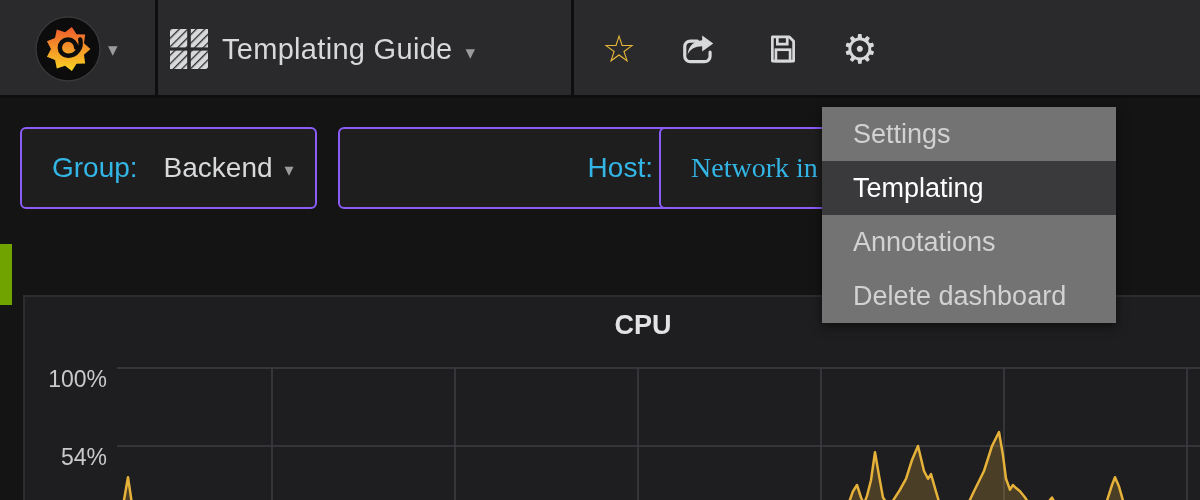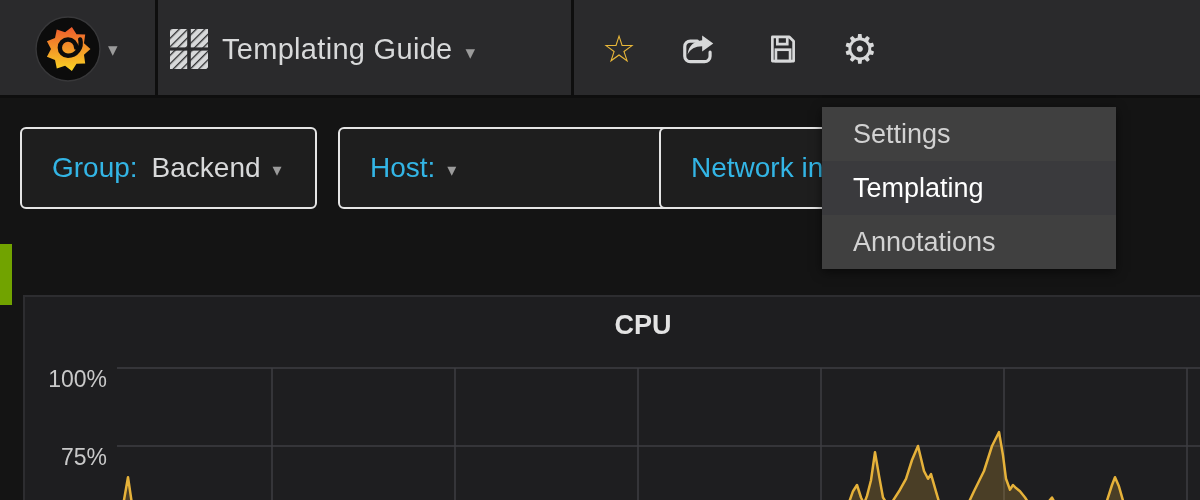--- a/index.html
+++ b/index.html
@@ -17,58 +17,58 @@
   .dash-title-wrap { position: absolute; left: 170px; top: 0; height: 98px; display: flex; align-items: center; cursor: pointer; }
   .dash-grid-icon { margin-right: 14px; display: flex; align-items: center; }
   .dash-title { color: #d8d9da; font-size: 29px; font-weight: 500; letter-spacing: 0.3px; }
   .dash-caret { color: #9b9b9b; font-size: 19px; margin-left: 13px; transform: translateY(3px); }
   .nav-icon { position: absolute; top: 0; height: 98px; display: flex; align-items: center; cursor: pointer; }
   .star-glyph { color: #eab839; font-size: 38px; }
   .gear-glyph { color: #d8d9da; font-size: 40px; }
 
   
   .var-box { position: absolute; top: 127px; height: 82px; background: #1e1e1e;
-             border: 2px solid #e5e5e5; border-radius: 6px; display: flex; align-items: center;
+             border: 2px solid #8b5cf6; border-radius: 6px; display: flex; align-items: center;
              padding-left: 30px; z-index: 20; cursor: pointer; white-space: nowrap; overflow: hidden; }
   .var-label { color: #33b5e5; font-size: 28px; }
-  .var-value { color: #d8d9da; font-size: 28px; margin-left: 14px; }
+  .var-value { color: #d8d9da; font-size: 28px; margin-left: 26px; }
   .var-caret { color: #9b9b9b; font-size: 18px; margin-left: 12px; transform: translateY(2px); }
 
   
   .row-bar { position: absolute; left: 0; top: 244px; width: 12px; height: 61px; background: #71a300; z-index: 15; }
 
   
   .panel { position: absolute; left: 23px; top: 295px; width: 1240px; height: 400px;
            background: #1e1e20; border: 2px solid #2d2d30; z-index: 1; }
   .panel-title { text-align: center; margin-top: 13px; font-size: 27px; font-weight: bold;
                  color: #e3e3e3; cursor: pointer; }
   .chart-layer { position: absolute; left: 0; top: 0; width: 1200px; height: 500px; z-index: 5; pointer-events: none; }
   .ytick { position: absolute; width: 77px; left: 30px; text-align: right; color: #c9c9c9;
            font-size: 23px; z-index: 6; margin-top: 12px; }
   .ytick-100 { top: 354px; }
   .ytick-75  { top: 432px; }
 
   
-  .menu { position: absolute; left: 822px; top: 107px; width: 294px; background: #404040;
+  .menu { position: absolute; left: 822px; top: 107px; width: 294px; background: #737373;
           z-index: 60; box-shadow: 0 3px 10px rgba(0,0,0,0.55); }
   .menu-item { height: 54px; line-height: 54px; padding-left: 31px; color: #d2d2d2;
                font-size: 27px; cursor: pointer; white-space: nowrap; }
   .menu-item.highlight { background: #3a3a3d; color: #ffffff; }
 </style>
 </head>
 <body>
 
 <div class="stage">
 
   <div class="panel">
     <div class="panel-title">CPU</div>
   </div>
 
   <div class="ytick ytick-100">100%</div>
-  <div class="ytick ytick-75">75%</div>
+  <div class="ytick ytick-75">54%</div>
 
   <svg id="chart-svg" class="chart-layer" width="1200" height="500" viewBox="0 0 1200 500">
       <line x1="117" y1="368.0" x2="1246" y2="368.0" stroke="#3e3e42" stroke-width="1.5"></line>
       <line x1="117" y1="446.0" x2="1246" y2="446.0" stroke="#3e3e42" stroke-width="1.5"></line>
       <line x1="272" y1="368.0" x2="272" y2="500" stroke="#3e3e42" stroke-width="1.5"></line>
       <line x1="455" y1="368.0" x2="455" y2="500" stroke="#3e3e42" stroke-width="1.5"></line>
       <line x1="638" y1="368.0" x2="638" y2="500" stroke="#3e3e42" stroke-width="1.5"></line>
       <line x1="821" y1="368.0" x2="821" y2="500" stroke="#3e3e42" stroke-width="1.5"></line>
       <line x1="1004" y1="368.0" x2="1004" y2="500" stroke="#3e3e42" stroke-width="1.5"></line>
       <line x1="1187" y1="368.0" x2="1187" y2="500" stroke="#3e3e42" stroke-width="1.5"></line>
@@ -76,25 +76,25 @@
       <path d="M117 520.9 L122 511.5 L128 477.2 L134 517.8 L140 527.1 L840 527.1 L848 505.3 L853 491.2 L857 485.0 L861 497.5 L864 503.7 L867 495.9 L871 480.3 L875 452.2 L879 475.6 L883 497.5 L888 505.3 L893 500.6 L900 489.7 L906 478.8 L912 460.0 L918 446.0 L924 471.0 L928 478.8 L931 474.1 L935 488.1 L940 505.3 L948 517.8 L958 520.9 L966 508.4 L974 491.2 L984 471.0 L992 446.0 L999 432.0 L1003 455.4 L1006 478.8 L1010 489.7 L1013 485.0 L1016 488.1 L1020 491.2 L1025 497.5 L1030 505.3 L1040 511.5 L1047 503.7 L1052 497.5 L1057 506.8 L1065 520.9 L1100 516.2 L1107 500.6 L1112 485.0 L1115 477.2 L1119 486.6 L1123 500.6 L1128 520.9 L1140 530.2 L1200 530.2" fill="none" stroke="#e6b23a" stroke-width="2.5" stroke-linejoin="round"></path>
     </svg>
 
   <div class="row-bar"></div>
 
   <div class="var-box" style="left:20px; width:297px;">
     <span class="var-label">Group:</span>
     <span class="var-value">Backend</span>
     <span class="var-caret">▾</span>
   </div>
-  <div class="var-box" style="left:338px; width:338px;">
+  <div class="var-box" style="left:338px; width:338px;justify-content:flex-end;">
     <span class="var-label">Host:</span>
     <span class="var-caret">▾</span>
   </div>
-  <div class="var-box" style="left:659px; width:286px;">
+  <div class="var-box" style="left:659px; width:286px;font-family:Liberation Serif, serif;">
     <span class="var-label">Network in</span>
   </div>
 
   <div class="navbar">
     <div class="logo-wrap">
       <svg viewBox="0 0 100 100" width="68" height="68">
         <defs>
           <linearGradient id="flame" x1="0" y1="0" x2="0" y2="1">
             <stop offset="0" stop-color="#ee5a2d"></stop>
               <stop offset="1" stop-color="#f9d423"></stop>
@@ -146,15 +146,16 @@
     </span>
     <span class="nav-icon" style="left:842px;">
       <span class="gear-glyph">⚙</span>
     </span>
   </div>
 
   <div class="menu">
     <div class="menu-item">Settings</div>
     <div class="menu-item highlight">Templating</div>
     <div class="menu-item">Annotations</div>
+    <div class="menu-item">Delete dashboard</div>
   </div>
 
 </div>
 
 </body></html>

